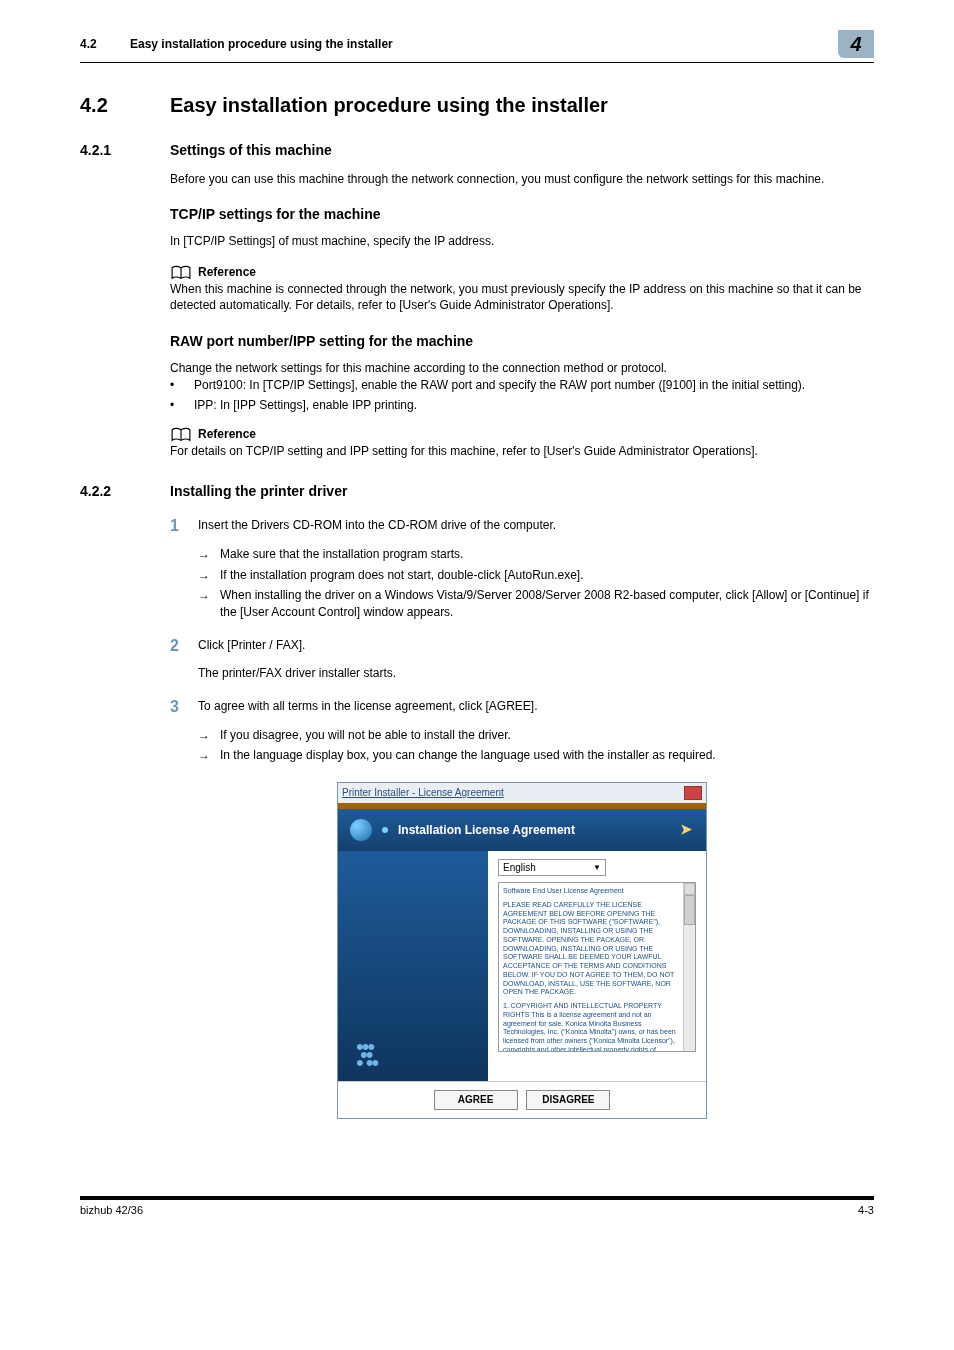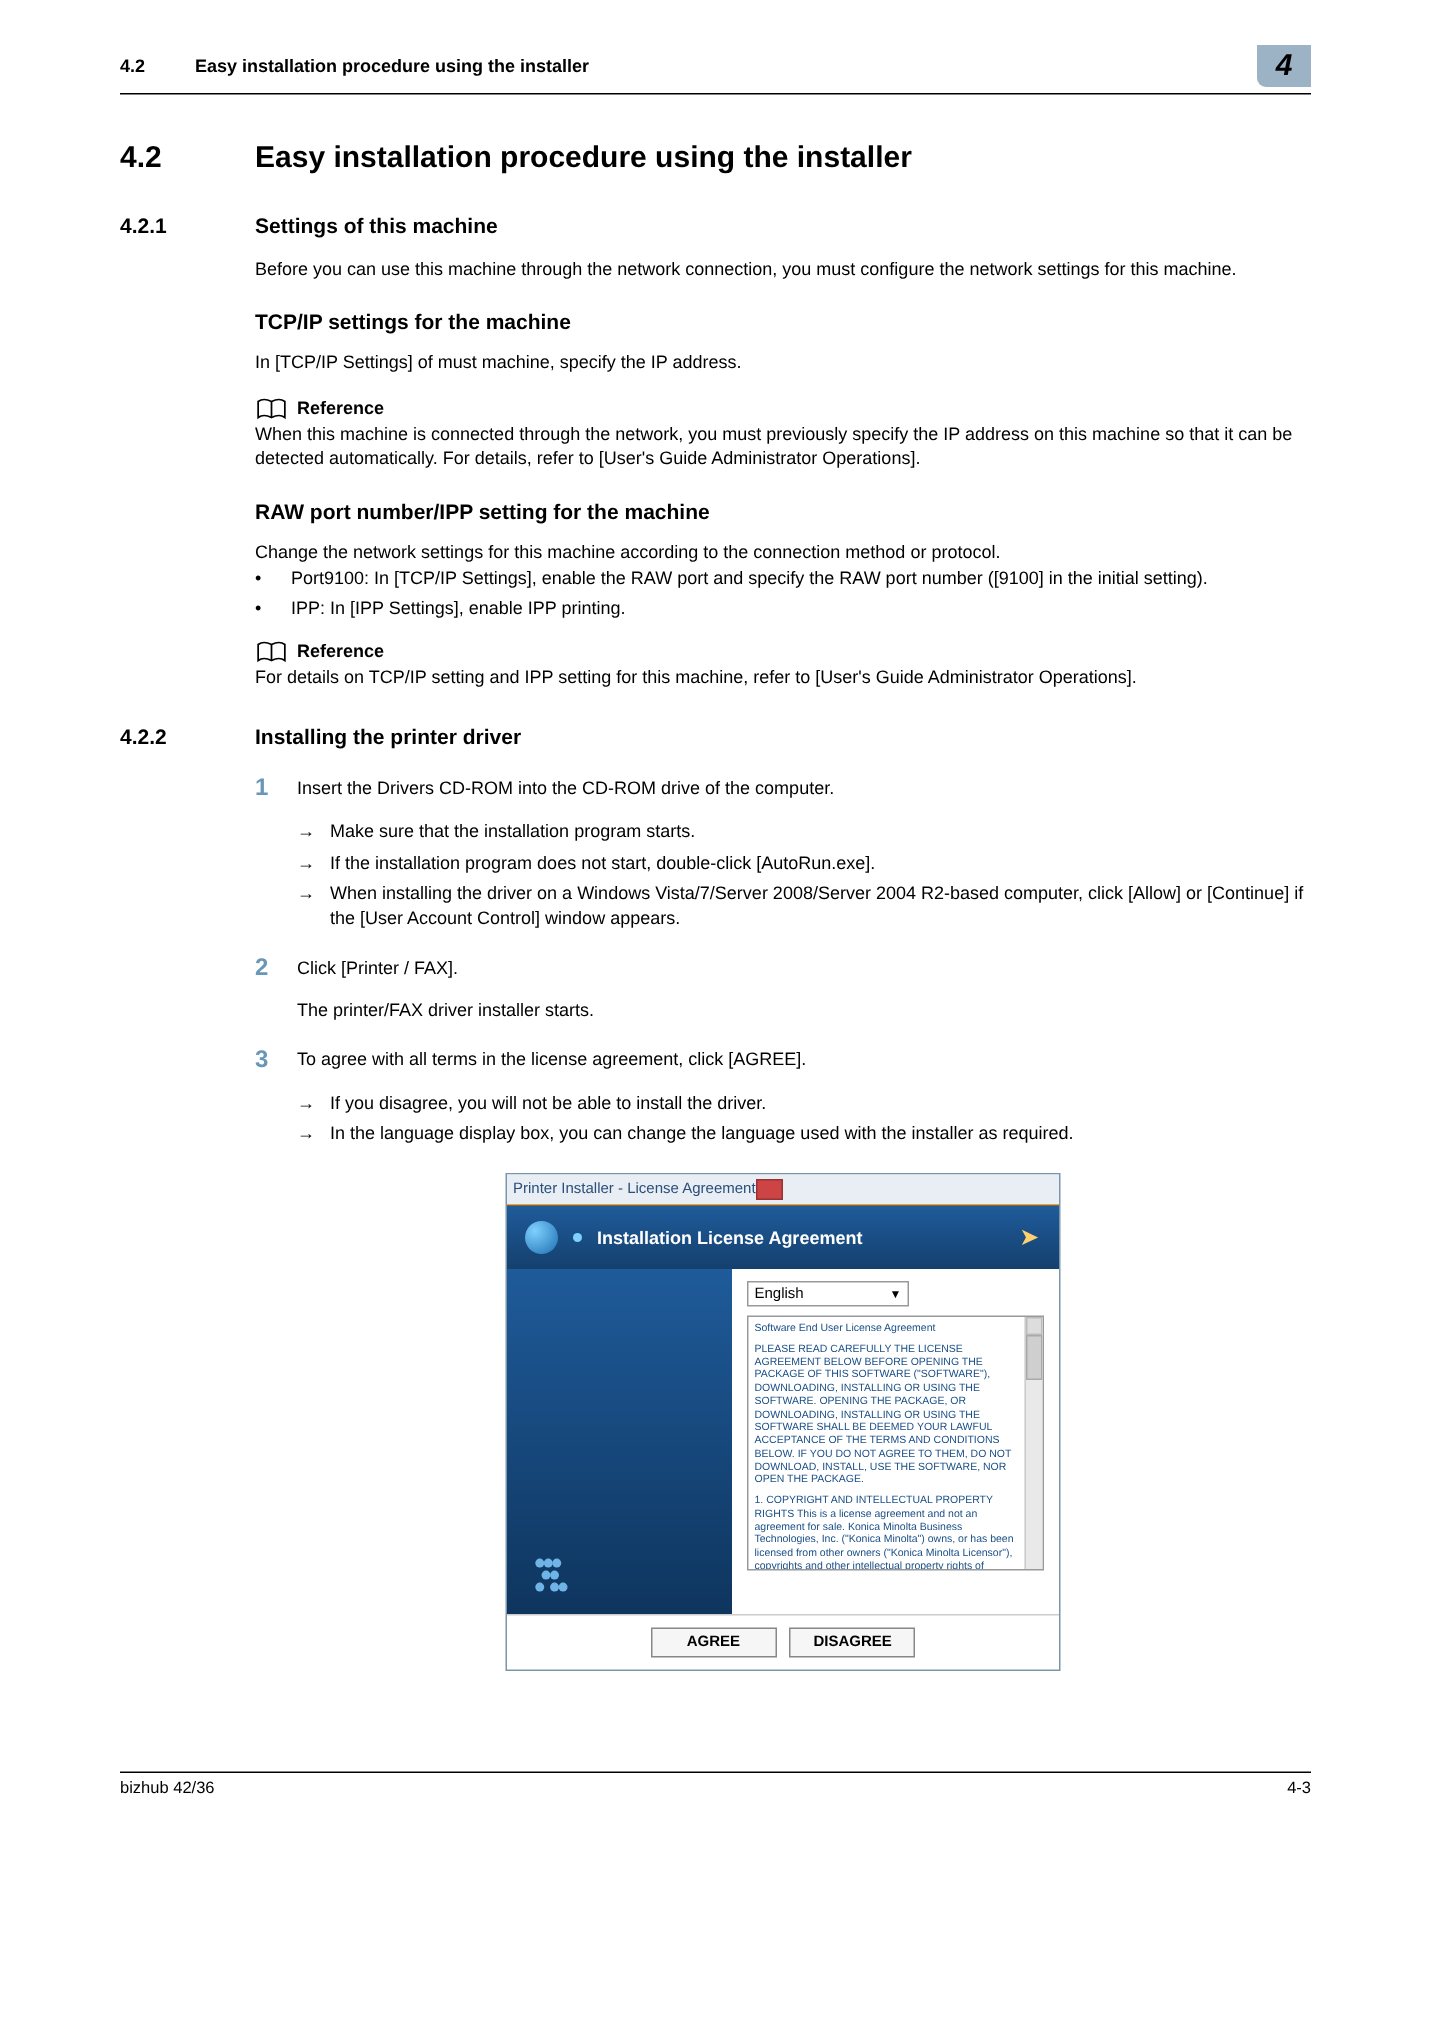--- a/index.html
+++ b/index.html
@@ -45,22 +45,23 @@
   .arrow-list { list-style: none; padding-left: 28px; }
   .arrow-list li { display: flex; margin-bottom: 4px; }
   .arrow-list li::before { content: "\2192"; width: 22px; font-weight: bold; flex-shrink: 0; }
   .screenshot-wrap { margin: 18px 0 0 90px; display: flex; justify-content: center; }
   .dialog {
     width: 370px; border: 1px solid #7a96ab; font-family: Tahoma, sans-serif;
     font-size: 10px; background: #fff;
   }
   .dlg-titlebar {
     background: #e8eef4; color: #2b4f7a; font-size: 10px;
-    padding: 3px 4px; display: flex; align-items: center; 
-    border-bottom: 1px solid #a16207;
+    padding: 3px 4px; display: flex; align-items: center; justify-content: space-between;
+    border-bottom: 6px solid #a16207;
+    text-decoration: underline;
   }
   .dlg-close { width: 18px; height: 14px; background: #c44; border: 1px solid #933; }
   .dlg-banner {
     background: linear-gradient(#1f5b9a,#14406e); height: 42px;
     display: flex; align-items: center; color: #fff; font-weight: bold;
     font-size: 12px; padding-left: 12px; gap: 10px;
   }
   .ban-circle { width: 22px; height: 22px; border-radius: 50%; background: radial-gradient(circle at 30% 30%, #7fd0ff, #1c6fb0); }
   .ban-dot { width: 6px; height: 6px; border-radius: 50%; background: #7fd0ff; }
   .ban-arrow { color: #ffd070; font-size: 14px; margin-left: auto; margin-right: 14px; }
@@ -81,22 +82,22 @@
   .eula-scroll .btn { height: 12px; background: #ddd; border: 1px solid #bbb; }
   .eula-scroll .thumb { height: 30px; background: #cfcfcf; border: 1px solid #aaa; margin-top: 0; }
   .eula-title { margin-bottom: 5px; display: block; }
   .eula-para { margin-bottom: 5px; }
   .dlg-footer { border-top: 1px solid #ccc; padding: 8px; text-align: center; font-weight: bold; }
   .dlg-btn {
     display: inline-block; width: 84px; height: 20px; line-height: 18px;
     border: 1px solid #888; font-size: 10px; margin: 0 3px; background: #f6f6f6;
   }
   .page-footer {
-    position: absolute; left: 80px; right: 80px; bottom: 24px;
-    border-top: 1px solid #000000; display: flex; justify-content: space-between;
+    position: absolute; left: 80px; right: 80px; bottom: 11px;
+    border-top: 4px solid #000000; display: flex; justify-content: space-between;
     font-size: 11px; padding-top: 3px;
   }
   .book-icon { width: 22px; height: 16px; }
 </style>
 </head>
 <body>
 
 <div class="header-line">
   <div class="hdr-num">4.2</div>
   <div class="hdr-title">Easy installation procedure using the installer</div>
@@ -160,21 +161,21 @@
     <div class="step-text">Insert the Drivers CD-ROM into the CD-ROM drive of the computer.</div>
   </div>
   <ul class="arrow-list">
     <li>
         <span>Make sure that the installation program starts.</span>
       </li>
     <li>
         <span>If the installation program does not start, double-click [AutoRun.exe].</span>
       </li>
     <li>
-        <span>When installing the driver on a Windows Vista/7/Server 2008/Server 2004 R2-based computer, click [Allow] or [Continue] if the [User Account Control] window appears.</span>
+        <span>When installing the driver on a Windows Vista/9/Server 2008/Server 2008 R2-based computer, click [Allow] or [Continue] if the [User Account Control] window appears.</span>
       </li>
   </ul>
 
   <div class="step-row">
     <div class="step-num">2</div>
     <div class="step-text">Click [Printer / FAX].</div>
   </div>
   <p class="para" style="margin-left:28px">The printer/FAX driver installer starts.</p>
 
   <div class="step-row">

